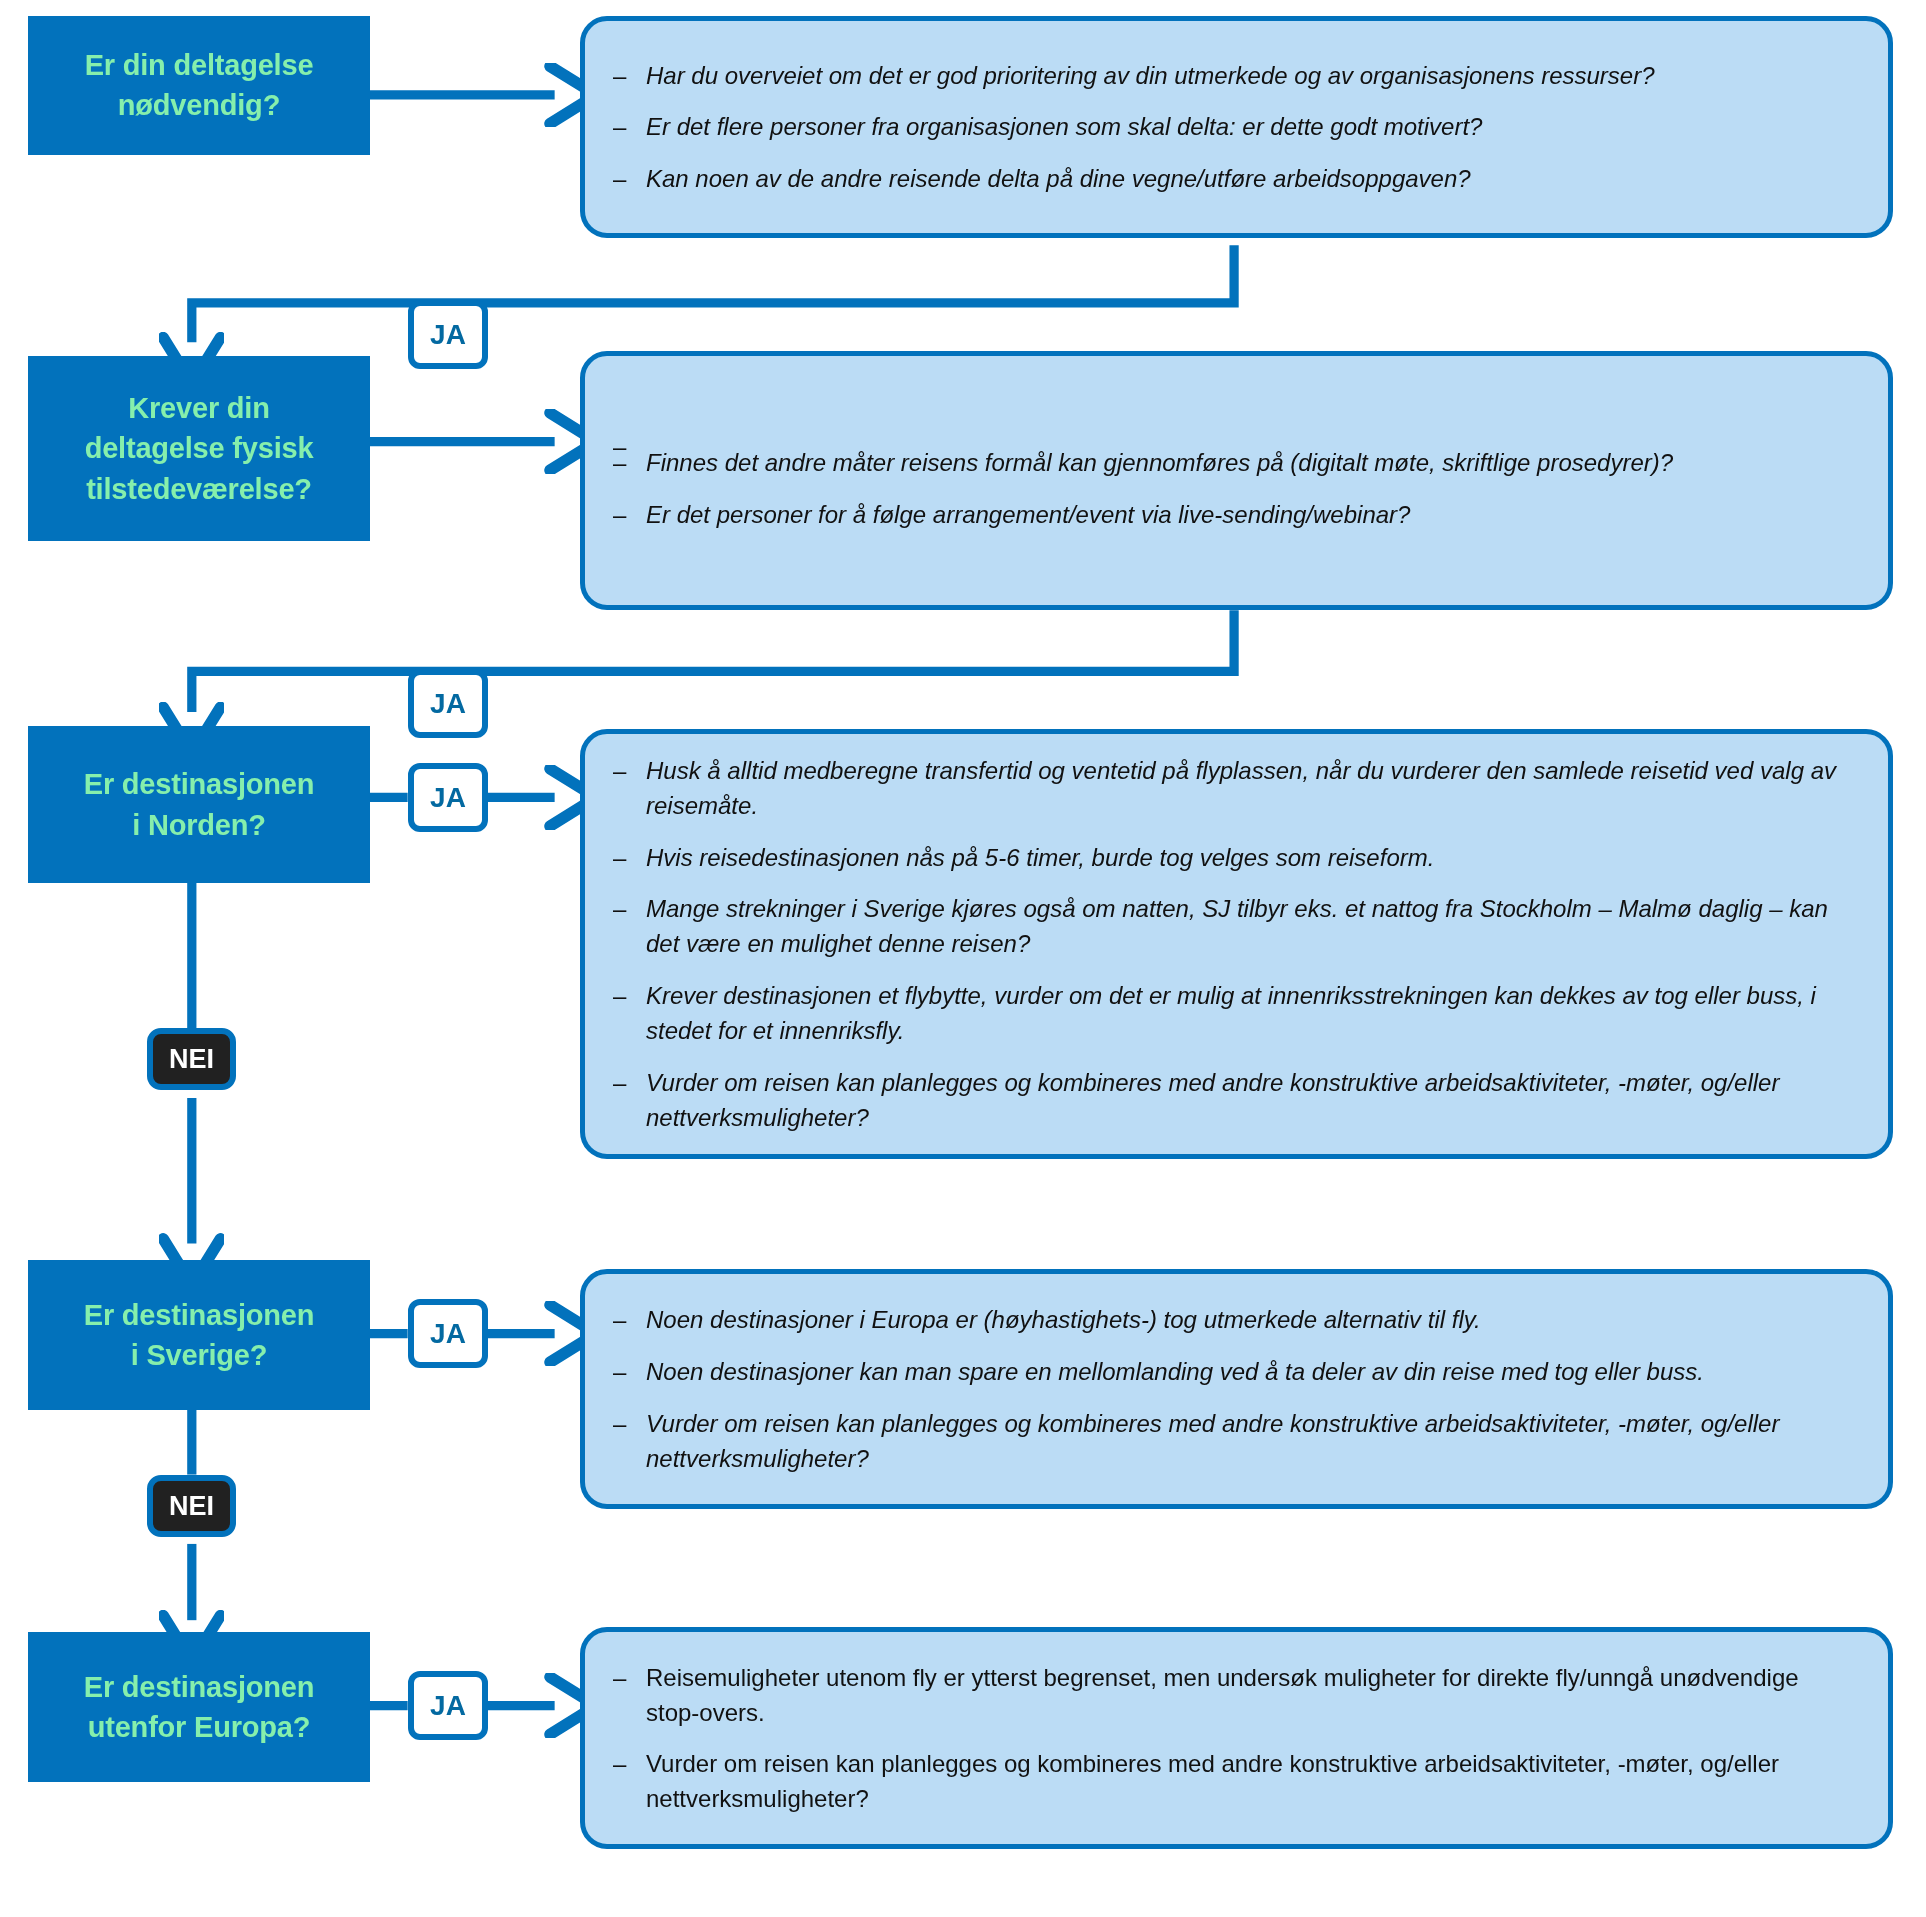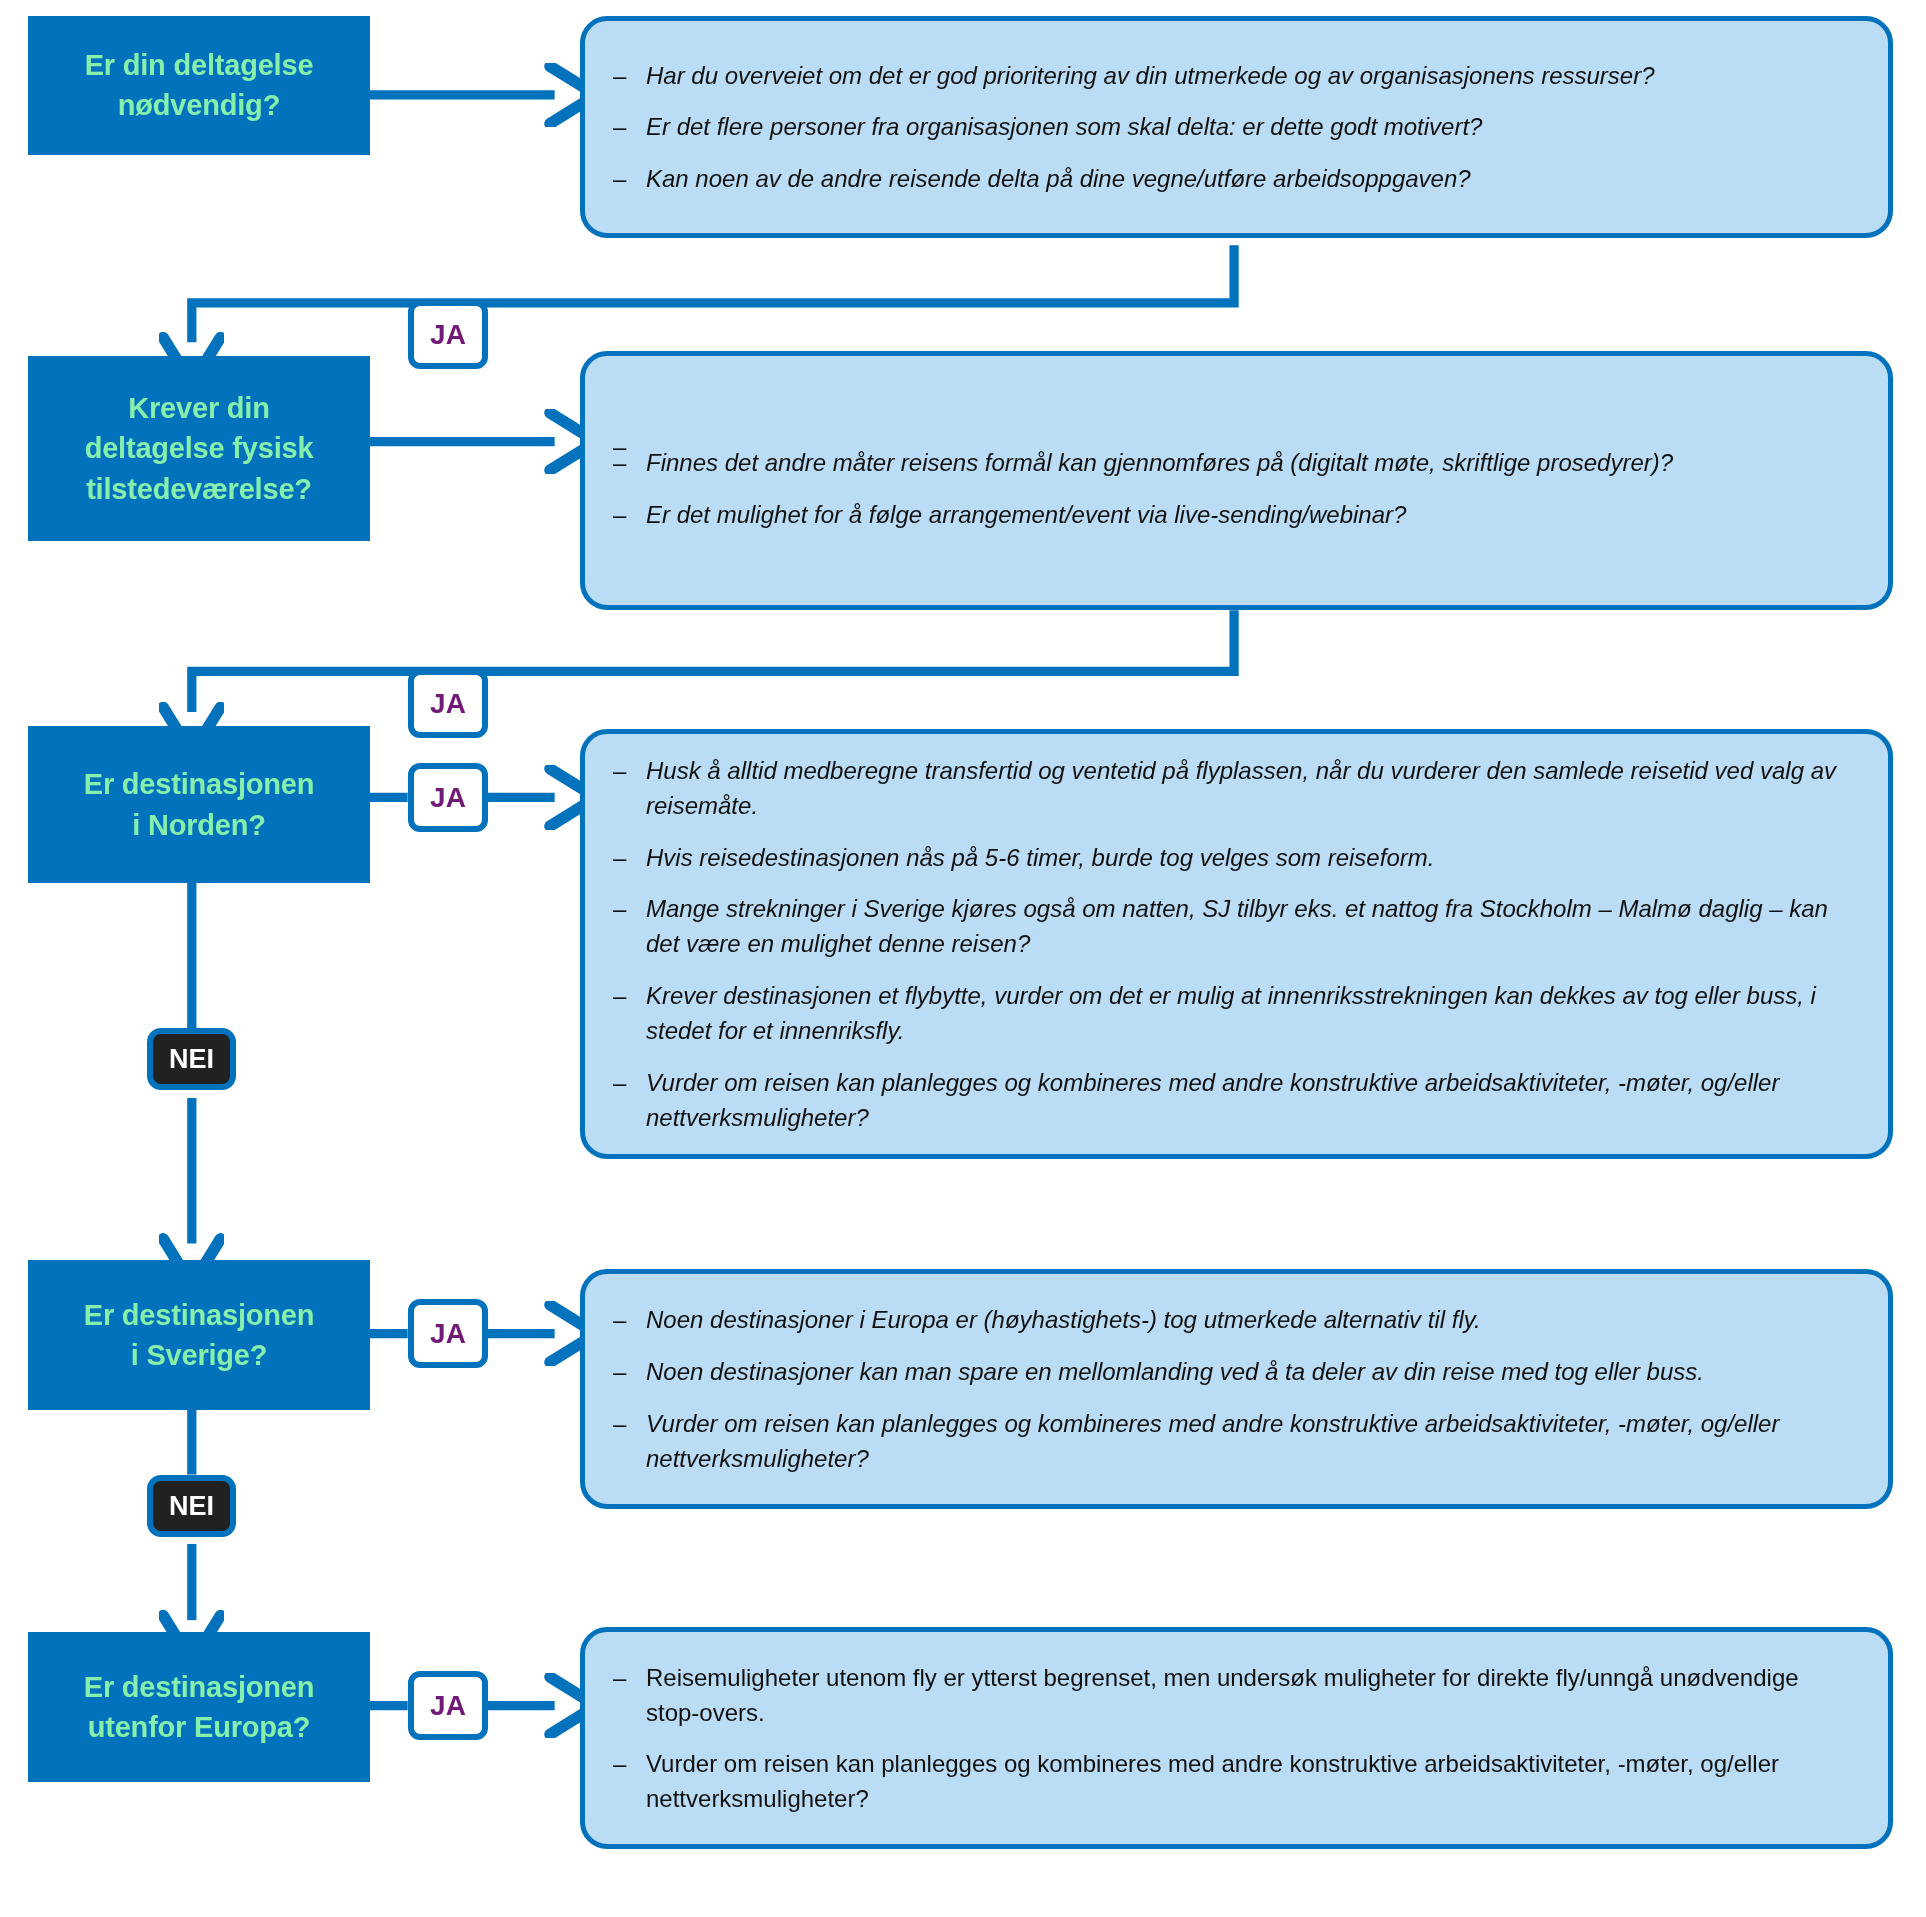--- a/index.html
+++ b/index.html
@@ -86,21 +86,21 @@
     display: flex;
     align-items: center;
     justify-content: center;
     font-weight: bold;
     box-sizing: border-box;
     border: 6.5px solid #0272BC;
     border-radius: 12px;
   }
   .badge.ja {
     background: #ffffff;
-    color: #701a75;
+    color: #0369a1;
     font-size: 28px;
     width: 80px;
     height: 69px;
   }
   .badge.nei {
     background: #212121;
     color: #ffffff;
     font-size: 27px;
     width: 89px;
     height: 62px;
@@ -189,21 +189,21 @@
     <ul>
       <li>
         <span class="dash">–</span>
       </li>
       <li>
         <span class="dash">–</span>
         <span>Finnes det andre måter reisens formål kan gjennomføres på (digitalt møte, skriftlige prosedyrer)?</span>
       </li>
       <li>
         <span class="dash">–</span>
-        <span>Er det mulighet for å følge arrangement/event via live-sending/webinar?</span>
+        <span>Er det personer for å følge arrangement/event via live-sending/webinar?</span>
       </li>
     </ul>
   </div>
 
   <div class="badge ja" style="left:408px; top:669px;">
     <span>JA</span>
   </div>
 
   <div class="decision" style="left:28px; top:726px; width:342px; height:157px;">
     <div>

